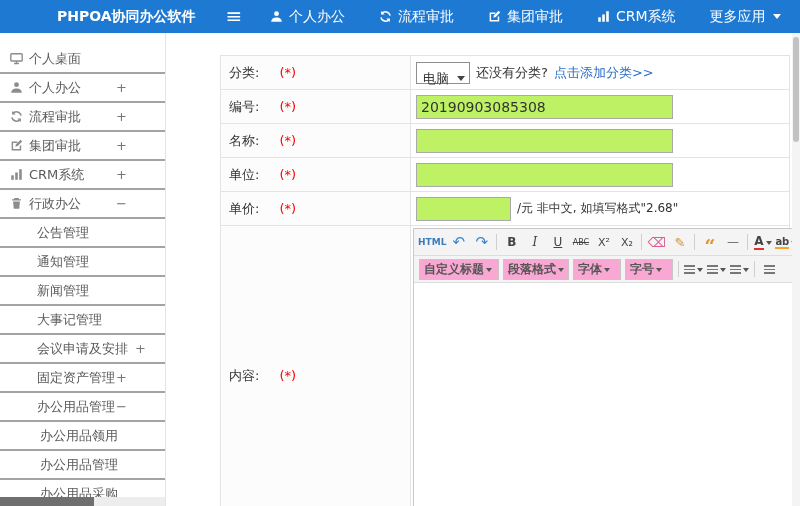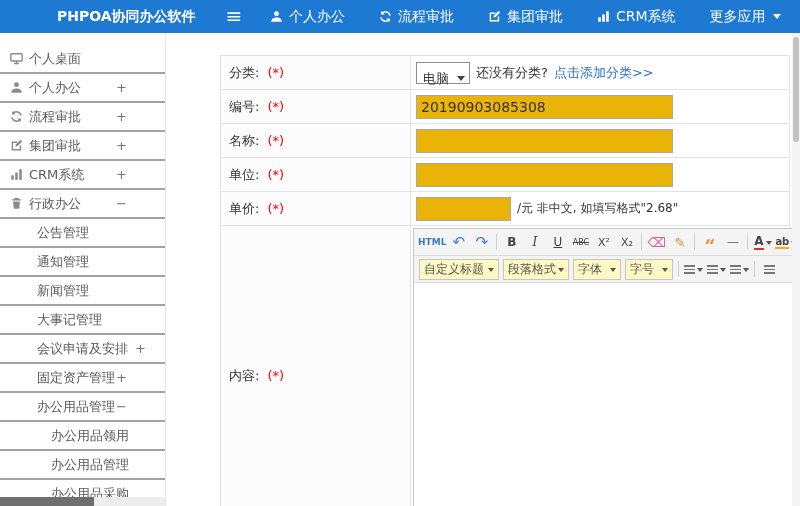--- a/index.html
+++ b/index.html
@@ -26,43 +26,43 @@
     position:absolute; top:33px; left:0; width:166px; bottom:0;
     background:#fff; border-right:1px solid #e4e4e4; overflow:hidden; padding-top:12px;
   }
   .side-item {
     position:relative; height:29px; display:flex; align-items:center; gap:6px;
     border-bottom:2px solid #a3a3a3; color:#5a5a5a; font-size:13px; cursor:pointer;
   }
   .side-item .s-ic { color:#8c8c8c; display:flex; }
   .lv0 { padding-left:10px; }
   .lv1 { padding-left:37px; }
-  .lv2 { padding-left:51px; }
+  .lv2 { padding-left:40px; }
   .s-tg { position:absolute; right:38px; color:#777; font-size:13px; }
   .tg-inline .s-tg { position:static; margin-left:1px; }
   .hscroll { position:absolute; left:0; bottom:0; width:166px; height:9px; background:#ededed; z-index:5; }
   .hthumb { width:94px; height:9px; background:#6f6f6f; }
 
   
   .main { position:absolute; top:33px; left:166px; right:8px; bottom:0; background:#fff; overflow:hidden; }
   .page-head { display:flex; align-items:center; gap:6px; padding:14px 0 0 19px; }
   .page-title { font-size:14px; font-weight:bold; color:var(--title-color,#1b5a8c); }
 
   .form-wrap { margin:22px 0 0 54px; width:570px; border:1px solid #e3e3e3; border-bottom:none; }
   .frow { display:flex; border-bottom:1px solid #e3e3e3; min-height:34px; }
   .frow.tall { height:300px; }
   .flabel {
-    width:190px; flex:0 0 190px; padding:0 8px; display:flex; align-items:center; gap:8px;
+    width:190px; flex:0 0 190px; padding:0 8px; display:flex; align-items:center; gap:20px;
     border-right:1px solid #e3e3e3; background:#fcfcfc; color:#333;
   }
   .req { color:var(--required-color,#f00); }
   .fvalue { flex:1; display:flex; align-items:center; gap:6px; padding:0 5px; }
   .frow.tall .fvalue { align-items:stretch; padding:2px; }
 
-  .tinput { width:257px; height:24px; border:1px solid #a9a9a9; padding:0 4px; font-size:14px; font-family:inherit; color:#333; background:#eab308; }
+  .tinput { width:257px; height:24px; border:1px solid #a9a9a9; padding:0 4px; font-size:14px; font-family:inherit; color:#333; background:#bef264; }
   .tinput.small { width:95px; }
   .select-box { height:22px; border:1px solid #8f8f8f; background:#fff; display:inline-flex; align-items:center; padding:12px 4px 0 6px; gap:8px; cursor:pointer; }
   .hint { color:#333; white-space:nowrap; }
   .link { color:var(--link-color,#2a6fc9); text-decoration:none; cursor:pointer; white-space:nowrap; }
   .suffix { color:#333; font-size:12px; white-space:nowrap; }
 
   
   .dcaret { width:0; height:0; border:3px solid transparent; border-top:4px solid #555; display:inline-block; transform:translateY(2px); margin-left:2px; }
   .dcaret.white { border-top-color:#fff; border-width:4px; border-top-width:5px; transform:translateY(2px); margin-left:1px; }
   .sel-caret { width:0; height:0; border:4px solid transparent; border-top:5px solid #444; transform:translateY(2px); }
@@ -78,21 +78,21 @@
   .t-italic { font-style:italic; font-family:"DejaVu Serif","Liberation Serif",serif; }
   .t-underline { text-decoration:underline; }
   .t-strike { font-size:8px; text-decoration:line-through; }
   .t-sup, .t-sub { font-size:11px; }
   .t-eraser { color:#d75f94; font-size:13px; }
   .t-painter { color:#d98e36; font-size:13px; }
   .t-quote { color:#e2952f; font-size:19px; font-weight:bold; font-family:"DejaVu Serif","Liberation Serif",serif; line-height:6px; padding-top:8px; }
   .t-hr { color:#666; }
   .ul-red { font-weight:bold; font-size:12px; line-height:13px; border-bottom:2px solid #e03030; }
   .ul-orange { font-size:10px; line-height:11px; border-bottom:2px solid #f5a623; }
-  .tdrop { height:21px; background:#fef9c3; border:1px solid #c6c6c6; display:inline-flex; align-items:center; justify-content:space-between; padding:0 4px; margin:0 2px; font-size:12px; color:#555; cursor:pointer; white-space:nowrap; overflow:hidden; }
+  .tdrop { height:21px; background:#f9a8d4; border:1px solid #c6c6c6; display:inline-flex; align-items:center; padding:0 4px; margin:0 2px; font-size:12px; color:#555; cursor:pointer; white-space:nowrap; overflow:hidden;font-weight:bold; }
   .w80 { width:80px; } .w66 { width:66px; } .w58 { width:48px; }
   .bars { display:inline-block; width:11px; height:9px;
           background:repeating-linear-gradient(to bottom,#777 0,#777 1.5px,transparent 1.5px,transparent 3.6px); }
   .editor-body { flex:1; background:#fff; cursor:text; }
 
   
   .vscroll { position:absolute; top:33px; right:0; width:8px; bottom:0; background:#f4f4f4; }
   .vthumb { position:absolute; top:4px; left:1px; width:6px; height:105px; background:#c2c2c2; border-radius:3px; }
 </style>
 </head>

